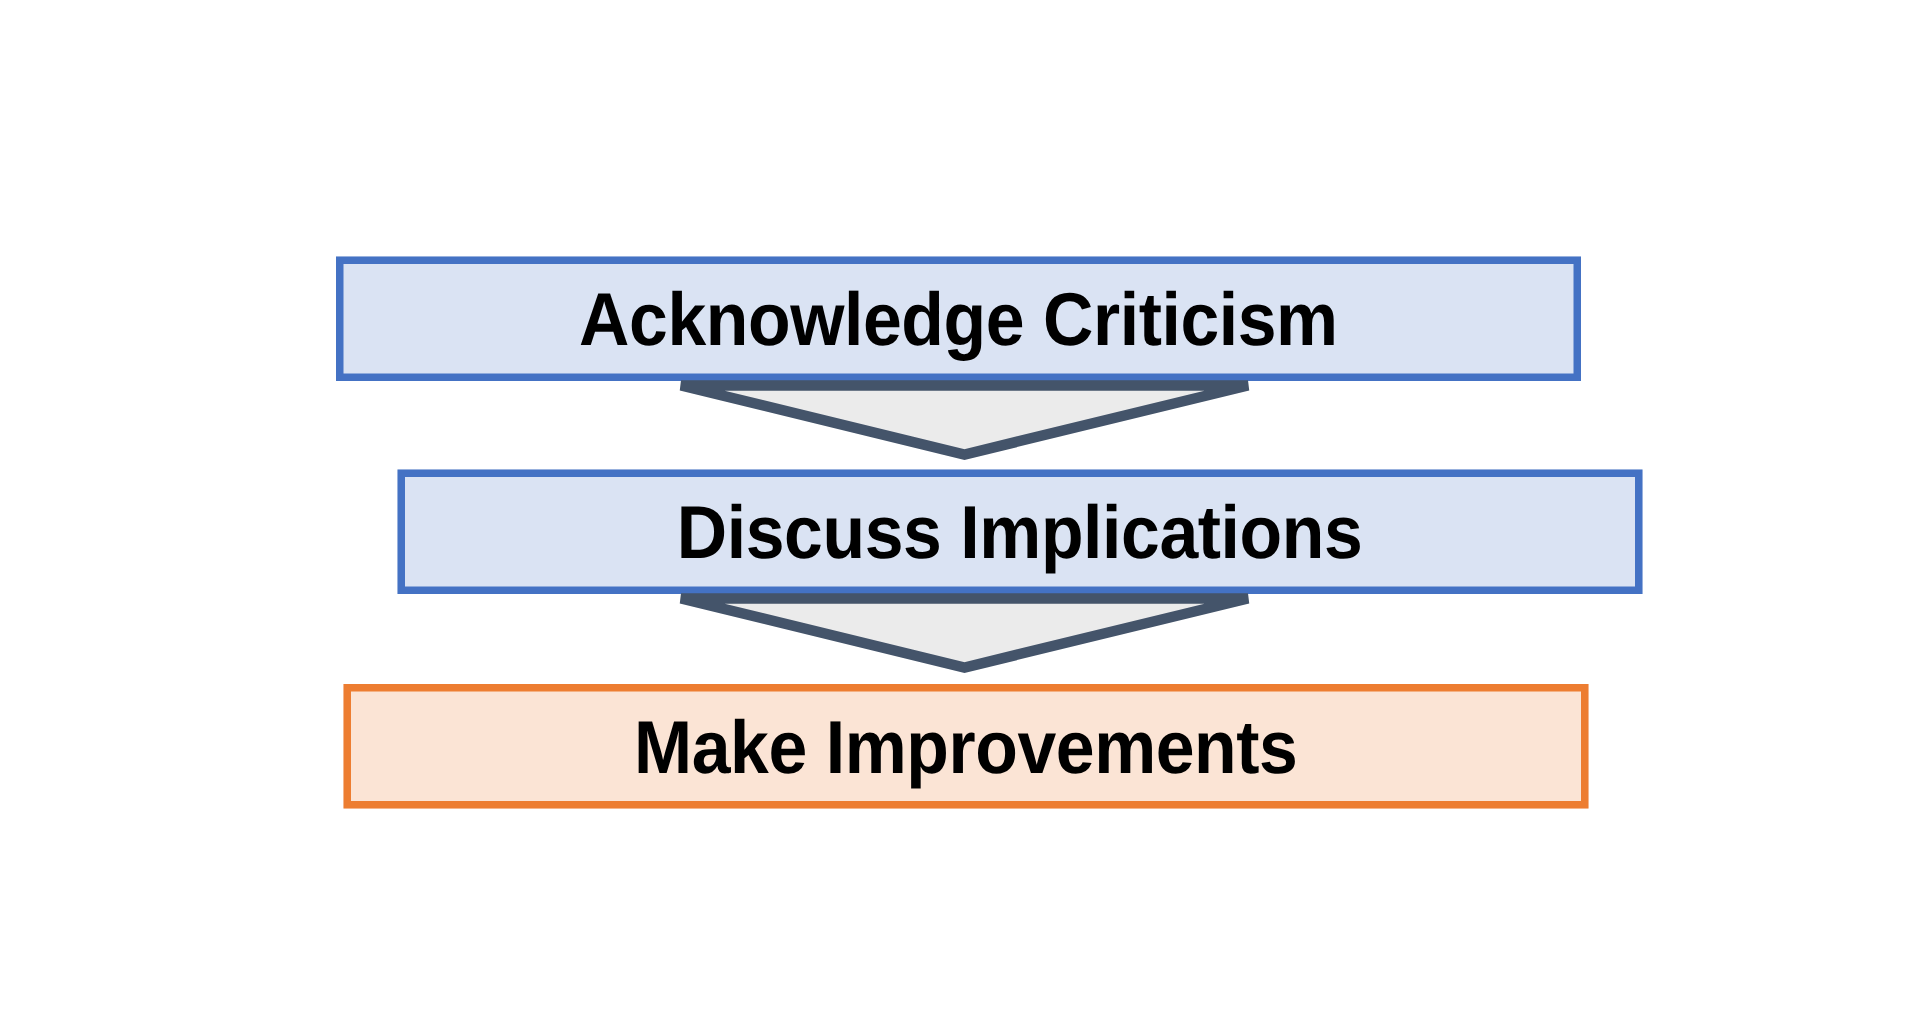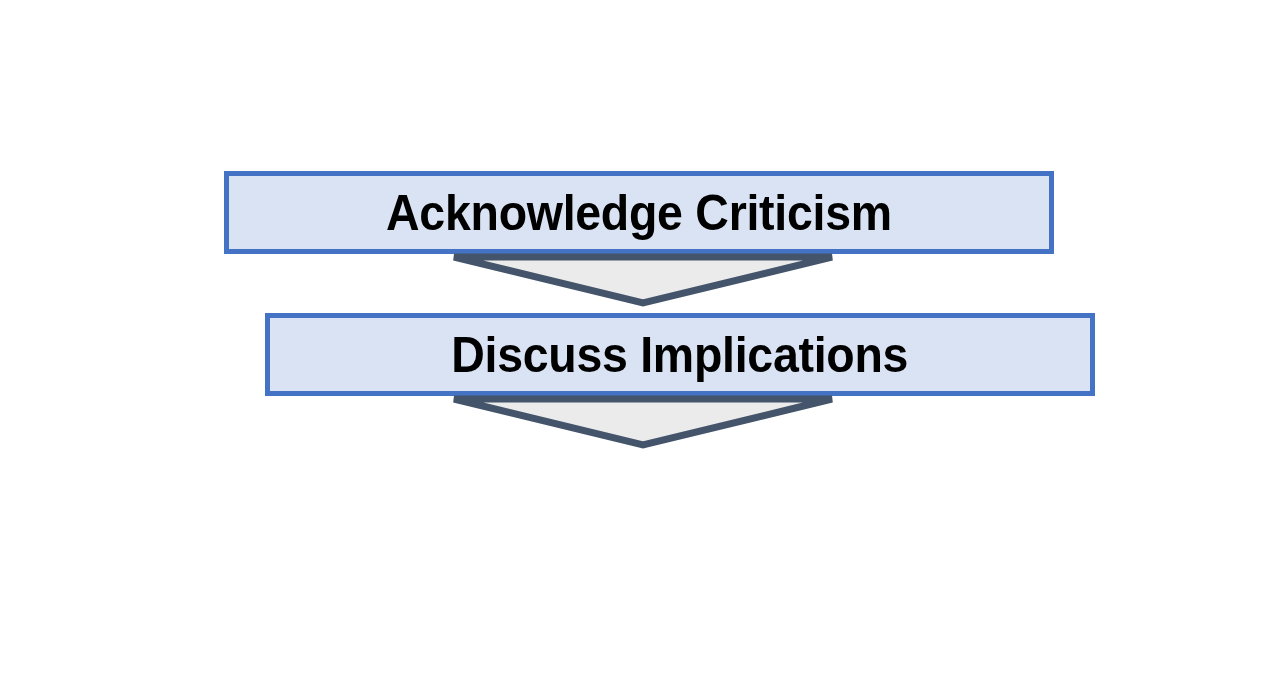--- a/index.html
+++ b/index.html
@@ -108,14 +108,17 @@
   <div class="node-box" id="box-discuss-implications">
     <span class="node-label">Discuss Implications</span>
   </div>
 
   <div class="connector-arrow" id="arrow-2">
     <svg viewBox="0 0 382 52" preserveAspectRatio="none">
       <polygon points="2,3 380,3 191,49" fill="#EBEBEB" stroke="#44546A" stroke-width="7" stroke-linejoin="miter"></polygon>
     </svg>
   </div>
 
+  <div class="node-box" id="box-make-improvements">
+    <span class="node-label">Make Improvements</span>
+  </div>
 
 </div>
 
 </body></html>

